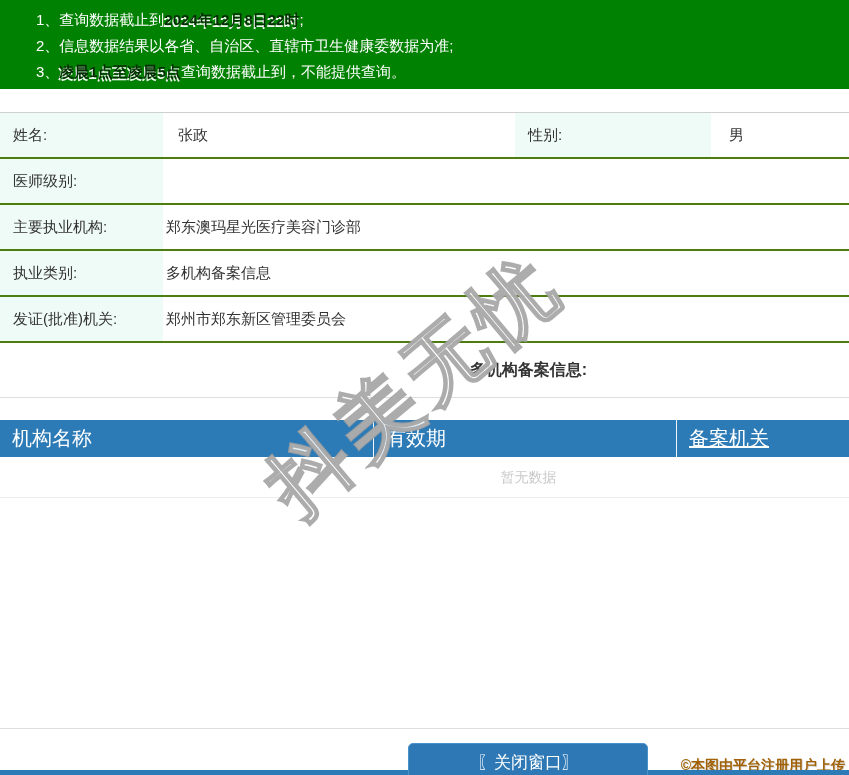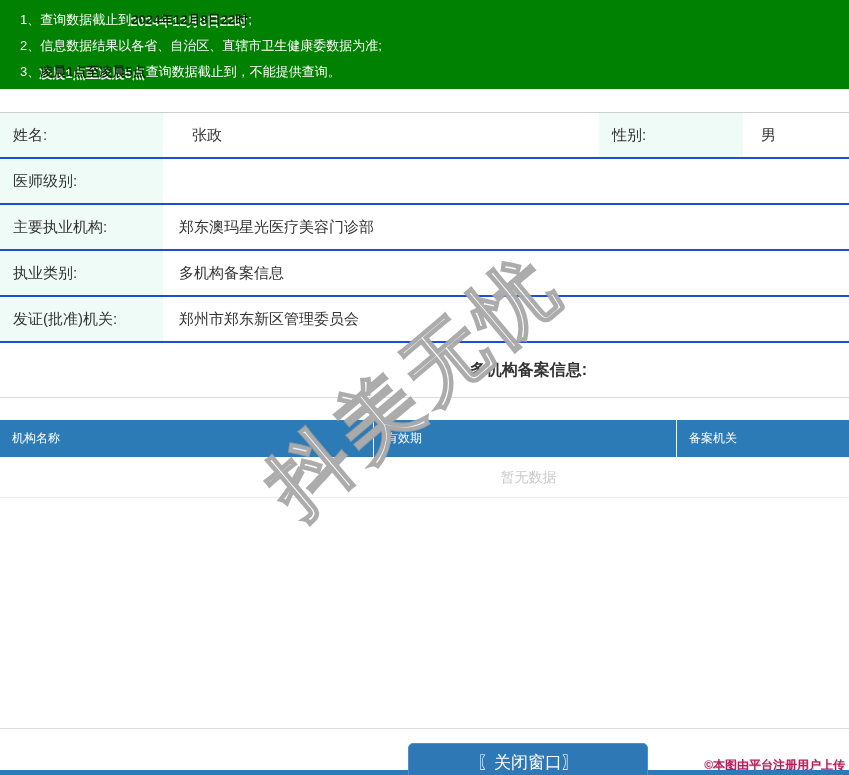--- a/index.html
+++ b/index.html
@@ -4,62 +4,62 @@
 <style>
   * { margin:0; padding:0; box-sizing:border-box; }
   html,body { background:#ffffff; }
   body {
     width:849px; height:775px; position:relative; overflow:hidden;
     font-family:"Liberation Sans","DejaVu Sans",sans-serif; color:#333;
   }
 
   
   .banner { background:#018101; height:89px; padding-top:7px; }
-  .banner-line { color:#ffffff; font-size:13px; line-height:26px; padding-left:20px; white-space:nowrap; }
+  .banner-line { color:#ffffff; font-size:15px; line-height:26px; padding-left:36px; white-space:nowrap; }
   .banner-bold { font-weight:bold; color:#042f04; text-shadow:-1px 2px 0 rgba(255,255,255,0.95); }
 
   
   .info-table { margin-top:23px; border-top:1px solid #cfcfcf; }
-  .irow { display:flex; align-items:stretch; height:46px; border-bottom:2px solid #1d4ed8; font-size:15px; }
+  .irow { display:flex; align-items:stretch; height:46px; border-bottom:2px solid #4d7c0f; font-size:15px; }
   .lcell { width:163px; background:#effbf6; display:flex; align-items:center; padding-left:13px; }
-  .vcell1 { width:436px; display:flex; align-items:center; padding-left:29px; }
-  .lcell2 { width:144px; background:#effbf6; display:flex; align-items:center; padding-left:13px; }
+  .vcell1 { width:352px; display:flex; align-items:center; padding-left:15px; }
+  .lcell2 { width:196px; background:#effbf6; display:flex; align-items:center; padding-left:13px; }
   .vcell2 { flex:1; display:flex; align-items:center; padding-left:18px; }
-  .vcell-span { flex:1; display:flex; align-items:center; padding-left:16px; }
+  .vcell-span { flex:1; display:flex; align-items:center; padding-left:3px; }
 
   
   .reg-heading { margin-top:17px; height:22px; font-size:16px; font-weight:bold; color:#333;
                  text-align:center; position:relative; left:104px; }
   .hr-light { margin-top:15px; border-top:1px solid #dddddd; }
-  .reg-header { margin-top:22px; display:flex; background:#2d7bb6; height:37px; color:#ffffff; font-size:12px; }
+  .reg-header { margin-top:22px; display:flex; background:#2d7bb6; height:37px; color:#ffffff; font-size:20px; }
   .hcell { display:flex; align-items:center; padding-left:12px; }
   .hcell-1 { width:374px; border-right:1px solid #f2f6fa; }
   .hcell-2 { width:303px; border-right:1px solid #f2f6fa;font-family:Liberation Serif, serif; }
-  .hcell-3 { flex:1; }
+  .hcell-3 { flex:1;text-decoration:underline; }
   .empty-row { height:41px; border-bottom:1px solid #ececec; }
   .empty-text { line-height:41px; text-align:center; color:#c9c9c9; font-size:14px;
                 position:relative; left:104px; }
 
   
   .watermark {
     position:absolute; left:238px; top:343px; width:360px; height:80px; z-index:9;
     transform:rotate(-40deg); pointer-events:none; white-space:nowrap;
     font-size:80px; line-height:80px; letter-spacing:8px; font-weight:bold;
     color:rgba(255,255,255,0.88); -webkit-text-stroke:2px rgba(158,158,158,0.85);
   }
 
   
   .footer-line { position:absolute; top:728px; left:0; right:0; border-top:1px solid #dddddd; }
   .close-btn {
     position:absolute; top:743px; left:408px; width:240px; height:40px; z-index:5;
     background:#2e79b5; border:1px solid #4a90c9; border-radius:5px;
     color:#ffffff; font-size:17px; text-align:center; line-height:37px; cursor:pointer;
   }
-  .copyright { position:absolute; top:757px; right:4px; font-size:12px; font-weight:bold;
-               color:#be185d; text-shadow:1px 1px 0 #d9d9d9; }
+  .copyright { position:absolute; top:757px; right:4px; font-size:14px; font-weight:bold;
+               color:#a16207; text-shadow:1px 1px 0 #d9d9d9; }
   .bottom-bar { position:absolute; bottom:0; left:0; right:0; height:5px; background:#2d7bb6; }
 </style>
 </head>
 <body>
 
 <div class="banner">
   <div class="banner-line"><span>1、</span><span>查询数据截止到</span><span class="banner-bold">2024年12月8日22时</span><span>;</span></div>
   <div class="banner-line"><span>2、</span><span>信息数据结果以各省、自治区、直辖市卫生健康委数据为准;</span></div>
   <div class="banner-line"><span>3、</span><span class="banner-bold">凌晨1点至凌晨5点</span><span>查询数据截止到，不能提供查询。</span></div>
 </div>

